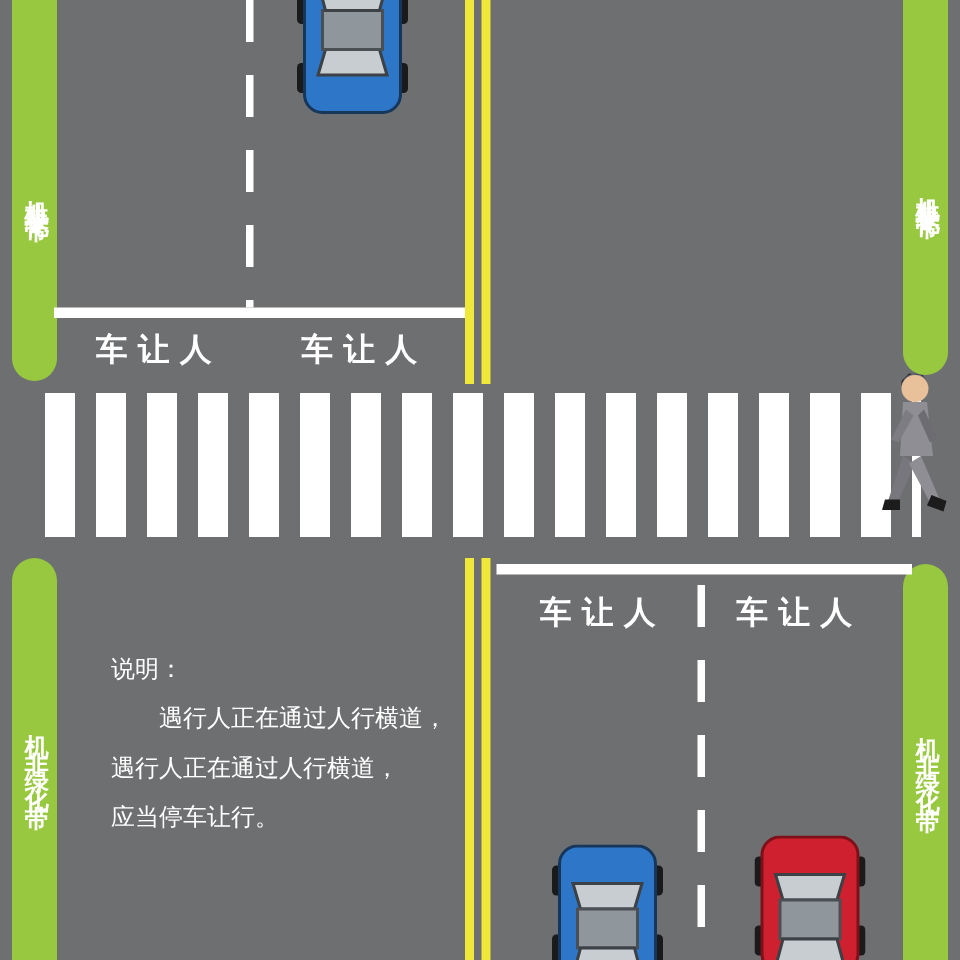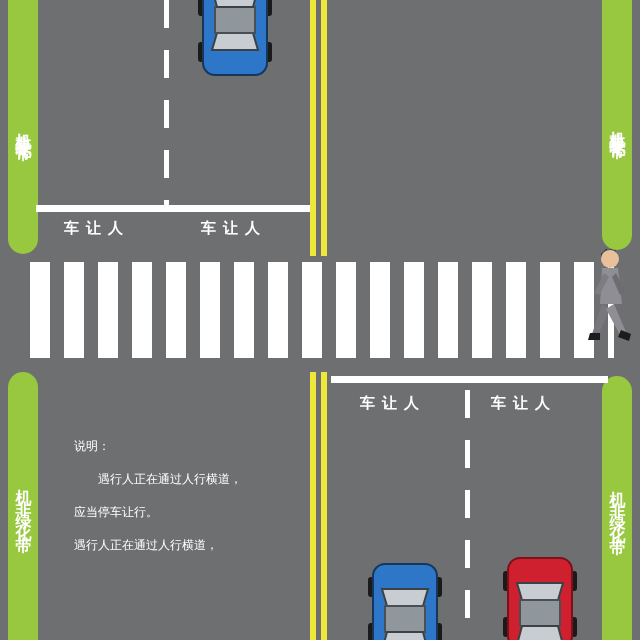--- a/index.html
+++ b/index.html
@@ -24,31 +24,31 @@
   .dash-top{left:164px;top:0;height:205px;}
   .dash-bottom{left:465px;top:390px;height:250px;}
   .double-yellow{position:absolute;left:310px;width:17px;box-sizing:border-box;
                  border-left:6px solid var(--lane-yellow,#efe83a);
                  border-right:6px solid var(--lane-yellow,#efe83a);}
   .dy-top{top:0;height:256px;}
   .dy-bottom{top:372px;height:268px;}
   .stop-line{position:absolute;height:7px;background:#fff;}
   .sl-top{left:36px;top:205px;width:274px;}
   .sl-bottom{left:331px;top:376px;width:277px;}
-  .yield{position:absolute;color:#fff;font-size:15px;font-weight:bold;
+  .yield{position:absolute;color:#fff;font-size:21px;font-weight:bold;
          letter-spacing:7px;white-space:nowrap;}
   .y-tl1{left:64px;top:219px;}
   .y-tl2{left:201px;top:219px;}
   .y-br1{left:360px;top:394px;}
   .y-br2{left:491px;top:394px;}
   .crosswalk{position:absolute;left:30px;top:262px;width:584px;height:96px;
              background:repeating-linear-gradient(90deg,#fff 0 20px,transparent 20px 34px);}
   
   .note{position:absolute;left:74px;top:430px;width:260px;color:#fff;
-        font-size:12px;line-height:33px;}
+        font-size:16px;line-height:33px;}
   .note .indent{text-indent:2em;}
   
   .car{position:absolute;width:74px;height:92px;}
   .car-top{left:198px;top:-16px;transform:rotate(180deg);}
   .car-bl{left:368px;top:563px;}
   .car-br{left:503px;top:557px;}
   .ped{position:absolute;left:588px;top:246px;width:52px;height:106px;}
 </style>
 </head>
 <body>
@@ -78,22 +78,22 @@
   <div class="yield y-tl1">车让人</div>
   <div class="yield y-tl2">车让人</div>
   <div class="yield y-br1">车让人</div>
   <div class="yield y-br2">车让人</div>
 
   <div class="crosswalk"></div>
 
   <div class="note">
     <div>说明：</div>
     <div class="indent">遇行人正在通过人行横道，</div>
+    <div>遇行人正在通过人行横道，</div>
     <div>应当停车让行。</div>
-    <div>遇行人正在通过人行横道，</div>
   </div>
 
   <div class="car car-top">
     <svg viewBox="0 0 74 92" width="74" height="92">
       <rect x="0" y="14" width="8" height="20" rx="3" fill="#1a1a1a"></rect>
       <rect x="66" y="14" width="8" height="20" rx="3" fill="#1a1a1a"></rect>
       <rect x="0" y="60" width="8" height="20" rx="3" fill="#1a1a1a"></rect>
       <rect x="66" y="60" width="8" height="20" rx="3" fill="#1a1a1a"></rect>
       <rect x="5" y="1" width="64" height="90" rx="12" stroke="#16365c" stroke-width="2" fill="#2e77c8"></rect>
       <path d="M14 26 L60 26 L55 43 L19 43 Z" stroke="#3c4146" stroke-width="2" fill="#c8cdd1"></path>

